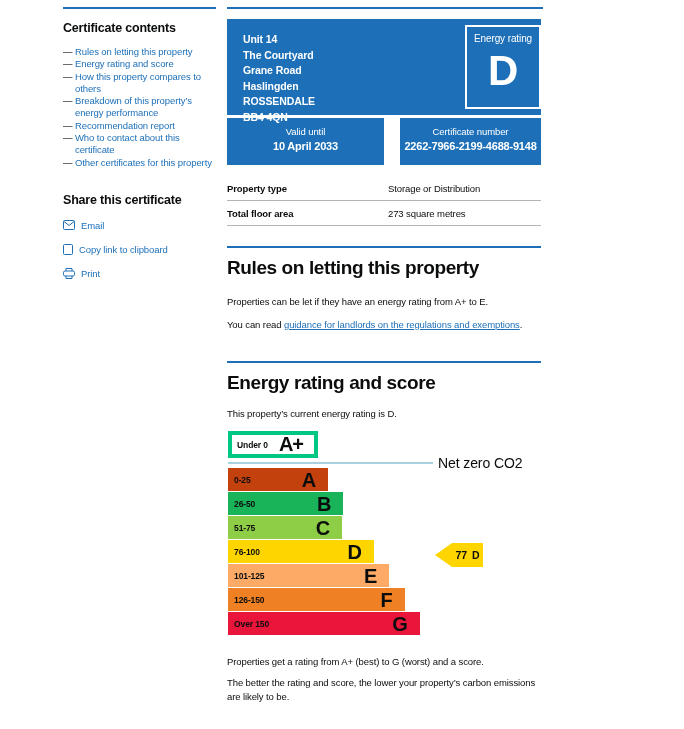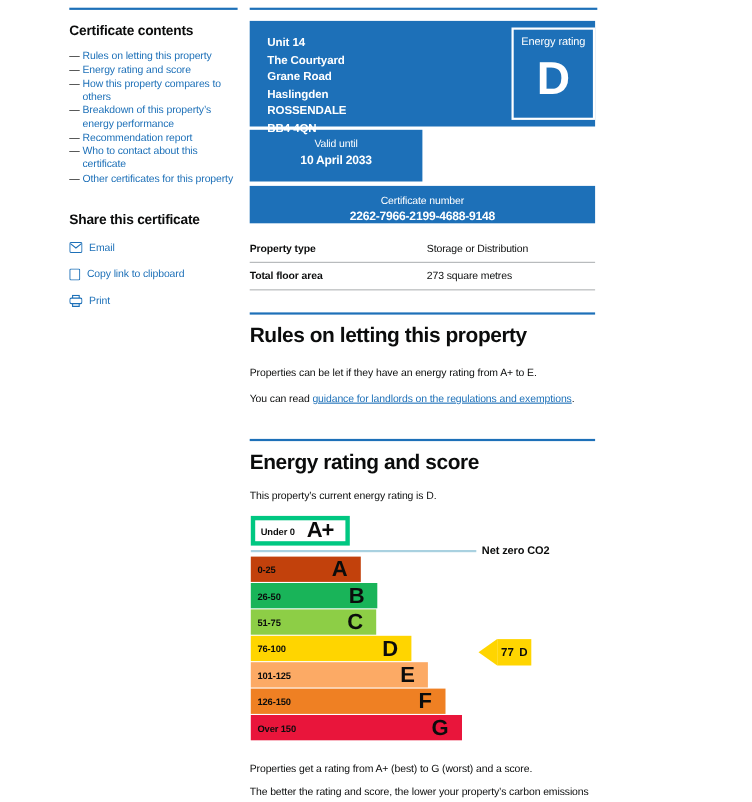--- a/index.html
+++ b/index.html
@@ -26,21 +26,21 @@
 
   
   #main { position:absolute; left:227px; top:19px; width:314px; }
 
   .panel { background:#1d70b8; color:#fff; }
   #panel-top { position:relative; height:96px; padding:13px 0 0 16px; }
   .addr { font-size:10.5px; font-weight:bold; line-height:15.5px; }
   #rating-box { position:absolute; top:6px; right:0; width:76px; height:84px; border:2px solid #fff; text-align:center; }
   #rating-box .lbl { font-size:10px; margin-top:6px; }
   #rating-box .big { font-size:42px; font-weight:bold; line-height:1; margin-top:6px; }
-  #panel-bottom { display:flex; gap:4px; margin-top:3px;flex-direction:column; }
+  #panel-bottom { display:flex; gap:16px; margin-top:3px; }
   .pbox { height:47px; text-align:center; padding-top:8px; }
   #valid-box { width:157px; }
   #cert-box { flex:1; }
   .pbox .lbl { font-size:9.5px; }
   .pbox .val { font-size:11px; font-weight:bold; margin-top:3px; letter-spacing:-0.2px; }
 
   #summary-table { margin-top:11px; }
   .trow { display:flex; border-bottom:1px solid #b1b4b6; padding:7px 0 6px; font-size:9.5px; }
   .trow .tlabel { width:161px; font-weight:bold; }
 
@@ -57,21 +57,21 @@
   #footer-p2 { margin-top:7px; width:316px; }
 
   
   #chart { position:relative; margin-top:11px; margin-left:1px; height:206px; }
   #aplus-row { width:90px; height:27px; border:4px solid #3b82f6; background:#fff;
                display:flex; align-items:center; }
   #aplus-range { font-size:8.5px; font-weight:bold; padding-left:5px; }
   #aplus-letter { font-size:20px; font-weight:bold; margin-left:auto; padding-right:11px; letter-spacing:-1px; }
   #netzero-row { height:10px; display:flex; align-items:center; }
   #nz-line { width:205px; height:2px; background:#a9d1e0; }
-  #nz-label { font-size:10px; font-weight:bold; margin-left:5px; white-space:nowrap; }
+  #nz-label { font-size:14px; font-weight:normal; margin-left:5px; white-space:nowrap; }
   .band-row { height:23px; margin-bottom:1px; display:flex; align-items:center; }
   .band-range { font-size:8.5px; font-weight:bold; padding-left:6px; }
   .band-letter { font-size:20px; font-weight:bold; margin-left:auto; padding-right:12px; line-height:1; }
   #marker { position:absolute; left:207px; top:112px; display:flex; height:24px; }
   #marker-tip { width:0; height:0; border-top:12px solid transparent; border-bottom:12px solid transparent; }
   #marker-body { width:31px; display:flex; align-items:center; justify-content:center;
                  gap:5px; font-size:10.5px; font-weight:bold; color:#0b0c0c; }
 </style>
 </head>
 <body>

